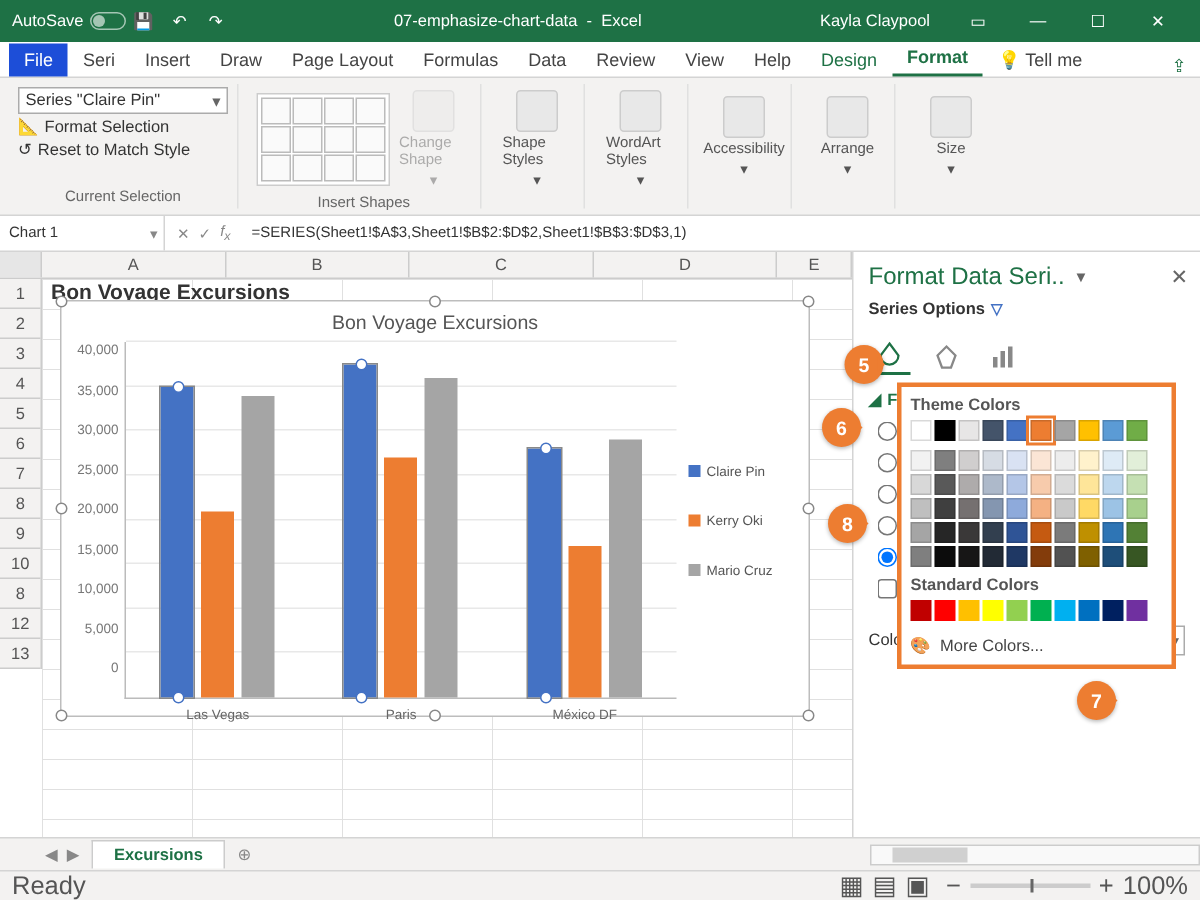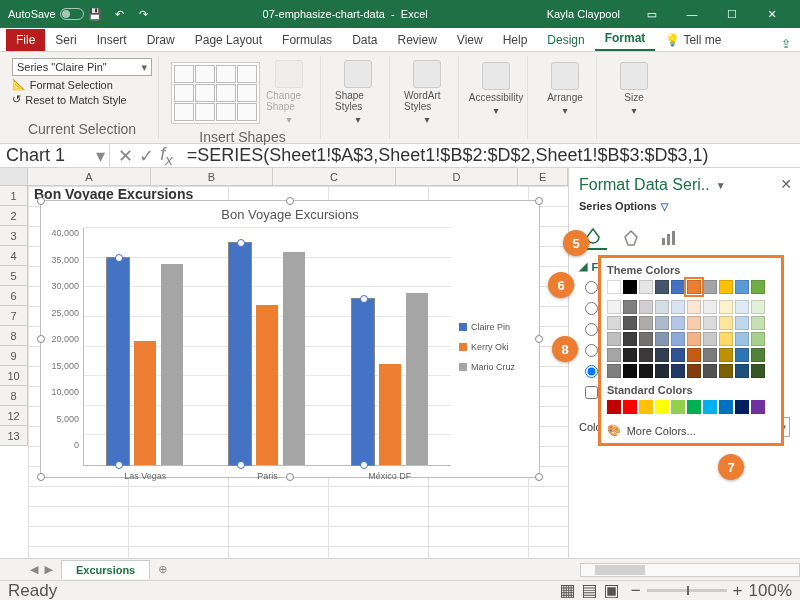--- a/index.html
+++ b/index.html
@@ -11,44 +11,44 @@
 .titlebar .toggle { width: 24px; height: 12px; border: 1px solid rgba(255,255,255,.6); border-radius: 6px; position: relative; }
 .titlebar .toggle::after { content:''; width:8px; height:8px; background:rgba(255,255,255,.6); border-radius:50%; position:absolute; left:1px; top:1px;}
 .titlebar .qatool { width: 20px; height: 20px; display:flex; align-items:center; justify-content:center; margin:0 2px; cursor:pointer;}
 .titlebar .center { flex:1; text-align:center; }
 .titlebar .user { margin:0 12px; }
 .titlebar .winbtn { width: 40px; height: 28px; display:flex; align-items:center; justify-content:center; cursor:pointer;}
 
 
 .ribtabs { height: 24px; background:#fff; border-bottom:1px solid #d4d4d4; display:flex; align-items:flex-end; padding-left:6px; font-size:12px;}
 .ribtabs .tab { padding: 4px 10px; cursor:pointer; color:#444;}
-.ribtabs .tab.file { background:#b91c1c; color:#fff;}
+.ribtabs .tab.file { background:#1d4ed8; color:#fff;}
 .ribtabs .tab.active { color:#1e7145; border-bottom:2px solid #1e7145; font-weight:600;}
 .ribtabs .tab.context { color:#1e7145;}
 .ribtabs .spacer { flex:1;}
 .ribtabs .share { width:28px; text-align:center; cursor:pointer; color:#1e7145;}
 
 
 .ribbon { height: 92px; background:#f3f2f1; border-bottom:1px solid #d4d4d4; display:flex; padding:4px 6px; gap:6px;}
 .ribgroup { display:flex; flex-direction:column; align-items:center; justify-content:space-between; padding:2px 6px; border-right:1px solid #e0e0e0;}
 .ribgroup:last-child { border-right:none;}
 .ribgroup .content { display:flex; gap:4px; align-items:center; flex:1;}
-.ribgroup .label { font-size:14px; color:#666; margin-top:2px;text-align:center;}
+.ribgroup .label { font-size:10px; color:#666; margin-top:2px;text-align:center;}
 .selbox { display:flex; flex-direction:column; gap:2px; font-size:11px; width:140px;}
 .selbox .dd { border:1px solid #ababab; padding:2px 16px 2px 4px; background:#fff; position:relative;}
 .selbox .dd::after { content:'▾'; position:absolute; right:4px; color:#666;}
 .selbox .link { display:flex; align-items:center; gap:4px; cursor:pointer;}
 .shapegrid { display:grid; grid-template-columns:repeat(4,20px); grid-template-rows:repeat(3,18px); gap:1px; border:1px solid #ccc; padding:2px; background:#fff;}
 .shapegrid span { border:1px solid #bbb; background:#fafafa;}
 .bigbtn { display:flex; flex-direction:column; align-items:center; gap:2px; width:50px; cursor:pointer; font-size:10px; color:#555; padding:2px;}
 .bigbtn.disabled { opacity:.45; pointer-events:none;}
 .bigbtn .ico { width:28px; height:28px; background:#e8e8e8; border:1px solid #ccc; border-radius:3px;}
 
 
-.fbar { height: 24px; border-bottom:1px solid #d4d4d4; display:flex; align-items:center; font-size:18px;}
+.fbar { height: 24px; border-bottom:1px solid #d4d4d4; display:flex; align-items:center; font-size:10px;}
 .fbar .namebox { width:110px; border-right:1px solid #d4d4d4; padding:0 18px 0 6px; position:relative; height:100%; display:flex; align-items:center;}
 .fbar .namebox::after { content:'▾'; position:absolute; right:4px; color:#888;}
 .fbar .fxicons { display:flex; align-items:center; gap:6px; padding:0 8px; color:#888;}
 .fbar .fxicons span { cursor:pointer;}
 .fbar .formula { flex:1; padding:0 6px;}
 
 
 .gridwrap { position:relative; height: calc(600px - 28px - 24px - 92px - 24px - 22px - 20px); display:flex;}
 .sheet { flex:1; position:relative; overflow:hidden; background:#fff;}
 .colhdr { display:flex; height:18px; background:#f3f2f1; border-bottom:1px solid #ccc;}
@@ -72,21 +72,21 @@
 .plot { flex:1; position:relative; border-left:1px solid #bbb; border-bottom:1px solid #bbb;}
 .hgrid { position:absolute; left:0; right:0; height:1px; background:#e8e8e8;}
 .bars { position:absolute; left:0; right:0; bottom:0; top:0; display:flex;justify-content:space-between;}
 .catg { flex:1; display:flex; align-items:flex-end; justify-content:center; gap:5px; position:relative; padding:0 8px;}
 .bar { width:22px;}
 .bar.s0{background:#4472C4;} .bar.s1{background:#ED7D31;} .bar.s2{background:#A5A5A5;}
 .bar.sel { outline:1px solid #888; position:relative;}
 .bar.sel::before,.bar.sel::after{content:'';position:absolute;width:6px;height:6px;border:1px solid #4472C4;background:#fff;border-radius:50%;left:calc(50% - 3px);}
 .bar.sel::before{top:-4px}.bar.sel::after{bottom:-4px}
 .catlbl { position:absolute; bottom:-16px; left:0; right:0; text-align:center; font-size:9px; color:#666;}
-.legend { width:80px; display:flex; flex-direction:column; justify-content:center; gap:10px; font-size:9px; color:#555; padding-left:8px;}
+.legend { width:80px; display:flex; flex-direction:column; justify-content:center; gap:23px; font-size:9px; color:#555; padding-left:8px;}
 .legend .item { display:flex; align-items:center; gap:4px;}
 .legend .sw { width:8px; height:8px;}
 
 
 .pane { width:232px; border-left:1px solid #d4d4d4; background:#fff; padding:8px 10px; position:relative;}
 .pane .pttl { font-size:16px; color:#1e7145; display:flex; align-items:center; gap:6px;}
 .pane .pttl span:last-child{font-size:10px;color:#666;}
 .pane .closep { position:absolute; right:8px; top:8px; cursor:pointer; color:#666; font-size:14px;}
 .pane .subttl { font-size:11px; font-weight:bold; margin-top:6px; display:flex; align-items:center; gap:4px;}
 .pane .subttl .tri{color:#4472C4;font-size:10px;}

